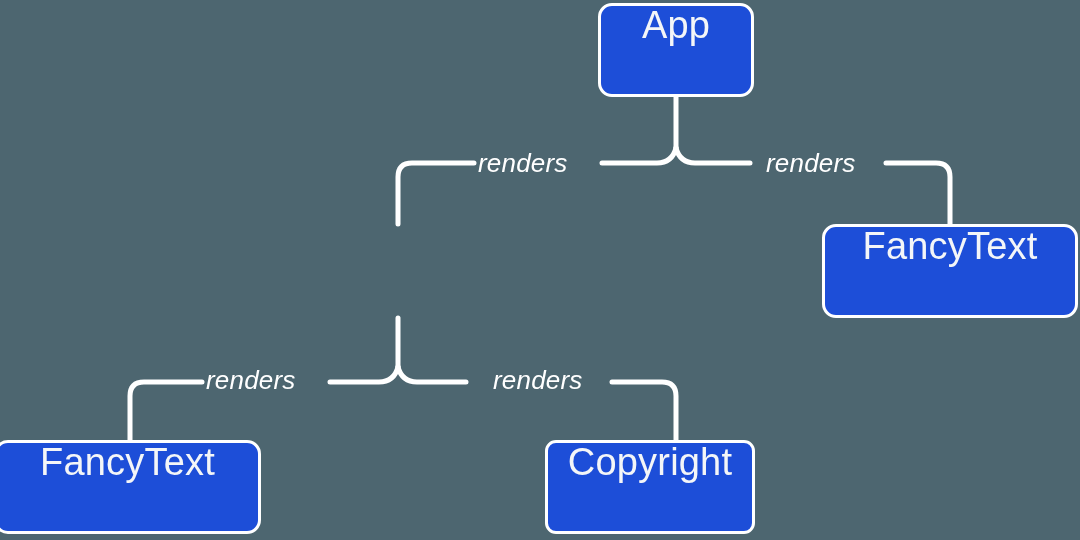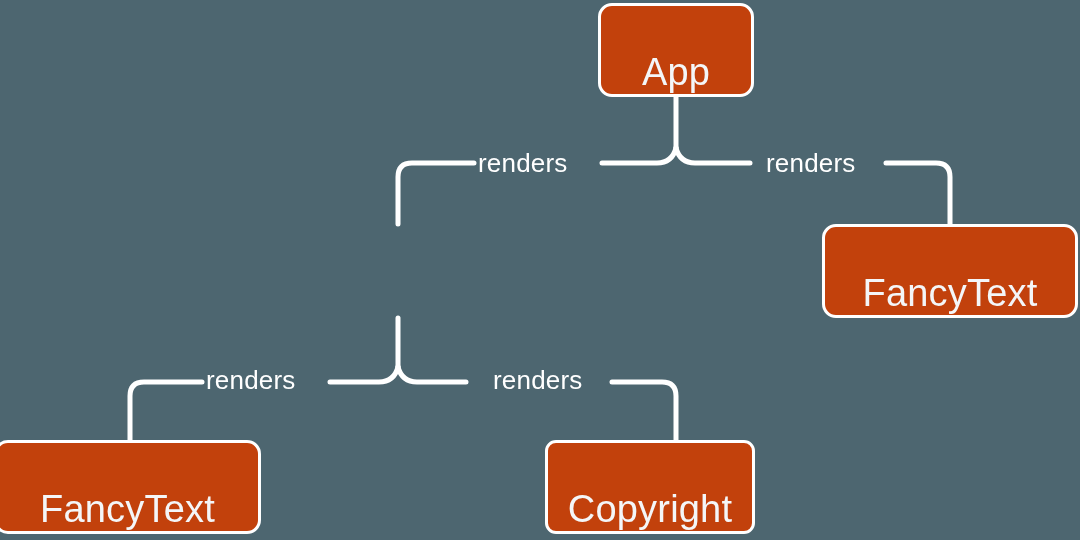--- a/index.html
+++ b/index.html
@@ -21,25 +21,25 @@
   .edge-layer {
     position: absolute;
     top: 0;
     left: 0;
     width: 1080px;
     height: 540px;
   }
   .node {
     position: absolute;
     box-sizing: border-box;
-    background: #c2410c;
+    background: #1d4ed8;
     border: 3px solid #ffffff;
     border-radius: 14px;
     display: flex;
-    align-items: flex-end;
+    align-items: flex-start;
     justify-content: center;
     color: #f4f6f8;
     font-size: 38px;
     font-weight: 400;
     letter-spacing: 0.2px;
     white-space: nowrap;
     z-index: 2;
   }
   .node-label {
     display: block;
@@ -48,20 +48,21 @@
   }
   .edge-label {
     position: absolute;
     color: #ffffff;
     font-size: 26px;
     font-weight: 500;
     letter-spacing: 0.2px;
     white-space: nowrap;
     z-index: 3;
     line-height: 1;
+    font-style: italic;
   }
   
   #node-app         { left: 598px; top: 3px;   width: 156px; height: 94px; }
   #node-inspiration { left: 187px; top: 224px; width: 449px; height: 94px; }
   #node-fancytext-right { left: 822px; top: 224px; width: 256px; height: 94px; }
   #node-fancytext-bottom { left: -6px; top: 440px; width: 267px; height: 94px; }
   #node-copyright   { left: 545px; top: 440px; width: 210px; height: 94px; border-radius: 11px; }
 
   
   #edge-label-app-inspiration   { left: 478px; top: 150px; }

